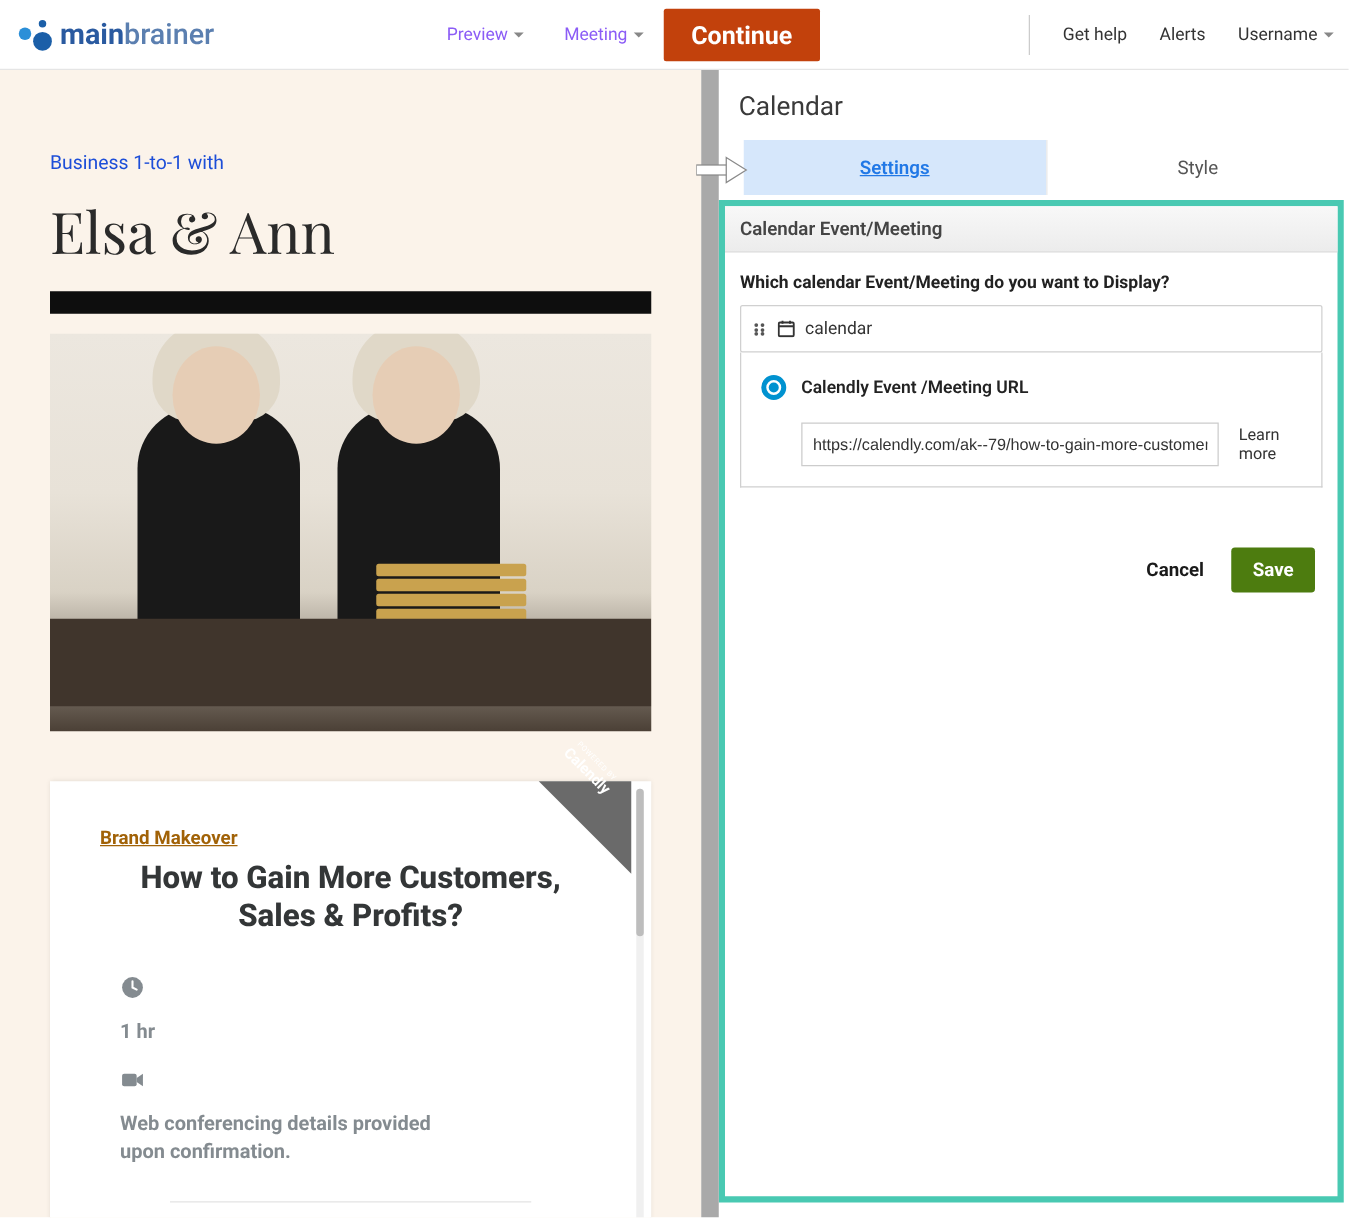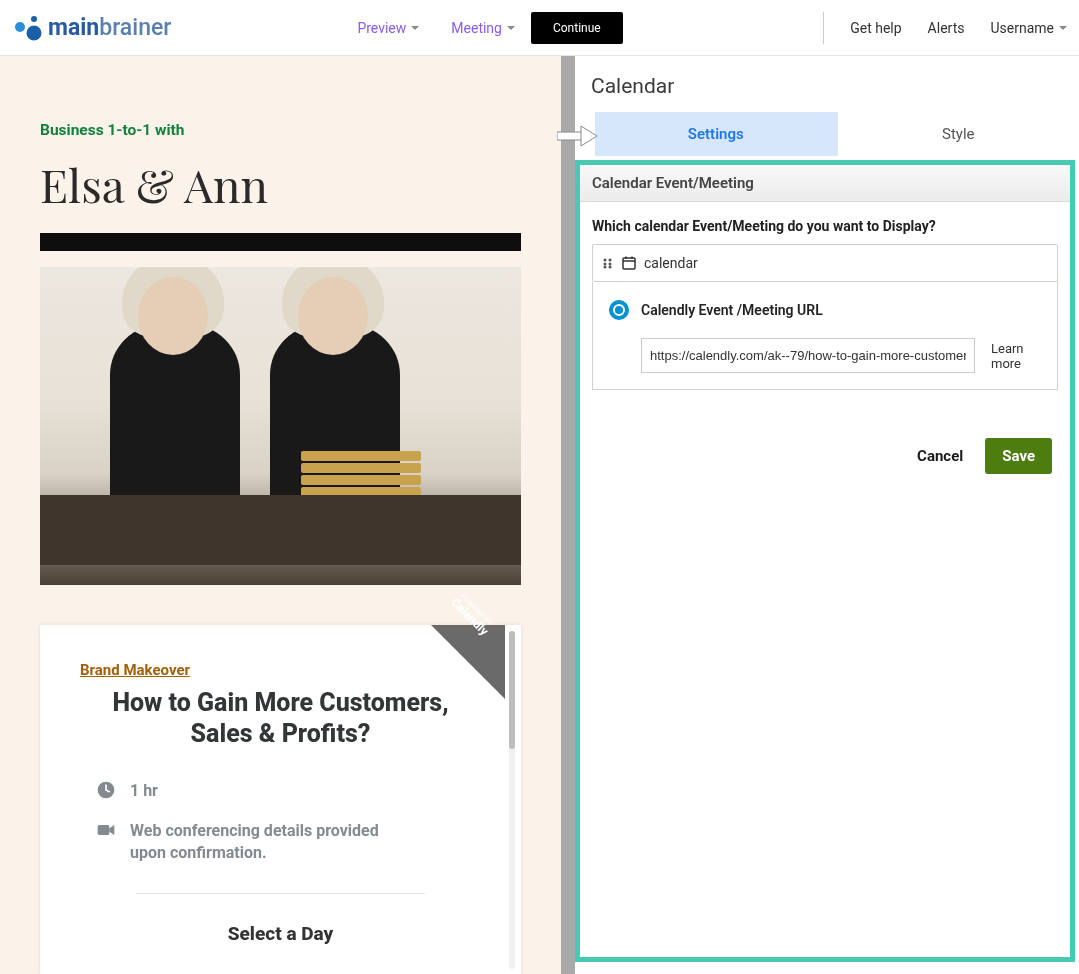--- a/index.html
+++ b/index.html
@@ -35,26 +35,27 @@
     align-items: center;
     gap: 5px;
   }
   .caret-down {
     width: 0; height: 0;
     border-left: 4px solid transparent;
     border-right: 4px solid transparent;
     border-top: 4px solid #888;
   }
   .btn-continue {
-    background: #000000;
+    background: #c2410c;
     color: #fff;
     padding: 9px 22px;
-    font-size: 12px;
+    font-size: 20px;
     border-radius: 2px;
     cursor: pointer;
+    font-weight: bold;
   }
   .nav-right {
     margin-left: auto;
     display: flex;
     align-items: center;
     gap: 26px;
   }
   .nav-divider {
     width: 1px; height: 32px; background: #ccc;
   }
@@ -85,21 +86,21 @@
     z-index: 5;
   }
   .panel-col {
     flex: 1;
     background: #fff;
     display: flex;
     flex-direction: column;
   }
 
   
-  .doc-pretitle { font-size: 15.5px; color: #15803d; margin-left: 40px; font-weight: bold; }
+  .doc-pretitle { font-size: 15.5px; color: #1d4ed8; margin-left: 40px; }
   .doc-title {
     font-family: "Didot", "Bodoni MT", "Playfair Display", Georgia, serif;
     font-size: 46px;
     color: #2a2a2a;
     margin: 14px 0 18px 40px;
     font-weight: 400;
   }
   .black-bar { height: 18px; background: #0e0e0e; margin: 0 40px 16px 40px; }
   .photo {
     margin: 0 40px 40px 40px;
@@ -164,21 +165,21 @@
     transform-origin: top right;
     color: #fff;
     text-align: center;
     width: 80px;
   }
   .calendly-corner-text .pb { font-size: 6px; letter-spacing: 0.5px; display:block; }
   .calendly-corner-text .cl { font-size: 12px; font-weight: 700; display:block; }
   .calendly-brand { color: #a16207; font-size: 15px; text-align: left; font-weight: 700; text-decoration: underline; }
   .calendly-title { font-size: 25px; font-weight: 800; text-align: center; color: #333637; margin-top: 8px; line-height: 1.25; }
   .calendly-meta { margin-top: 30px; display: flex; flex-direction: column; gap: 18px; padding-left: 16px; }
-  .meta-row { display: flex; align-items: flex-start; gap: 14px; }
+  .meta-row { display: flex; align-items: flex-start; gap: 14px; flex-direction: column; }
   .meta-icon { width: 20px; height: 20px; color: #848b90; }
   .meta-text { color: #848b90; font-size: 16px; font-weight: 700; line-height: 1.4; max-width: 280px;}
   .calendly-hr { margin: 28px 56px 0 56px; border: none; border-top: 1px solid #e3e3e3; }
   .calendly-select { text-align: center; font-size: 19px; font-weight: 800; color: #333; margin-top: 28px; }
 
   
   .panel-heading {
     font-size: 21px;
     color: #3a3a3a;
     padding: 18px 0 14px 16px;
@@ -192,21 +193,21 @@
     line-height: 44px;
     cursor: pointer;
     border-left: 1px solid #e8e8e8;
   }
   .panel-tab.active {
     background: #d6e7fb;
     color: #2178e6;
     font-weight: 600;
     border-left: none;
   }
-  .panel-tab:first-child{ margin-left: 20px;}
+  .panel-tab:first-child{ margin-left: 20px; text-decoration: underline;}
   .highlight-box {
     margin: 4px 4px 12px 0;
     border: 5px solid #49c9b2;
     flex: 1;
   }
   .section-header {
     background: linear-gradient(#f8f8f8,#ececec);
     border-bottom: 1px solid #d9d9d9;
     padding: 9px 12px;
     font-size: 15px;

